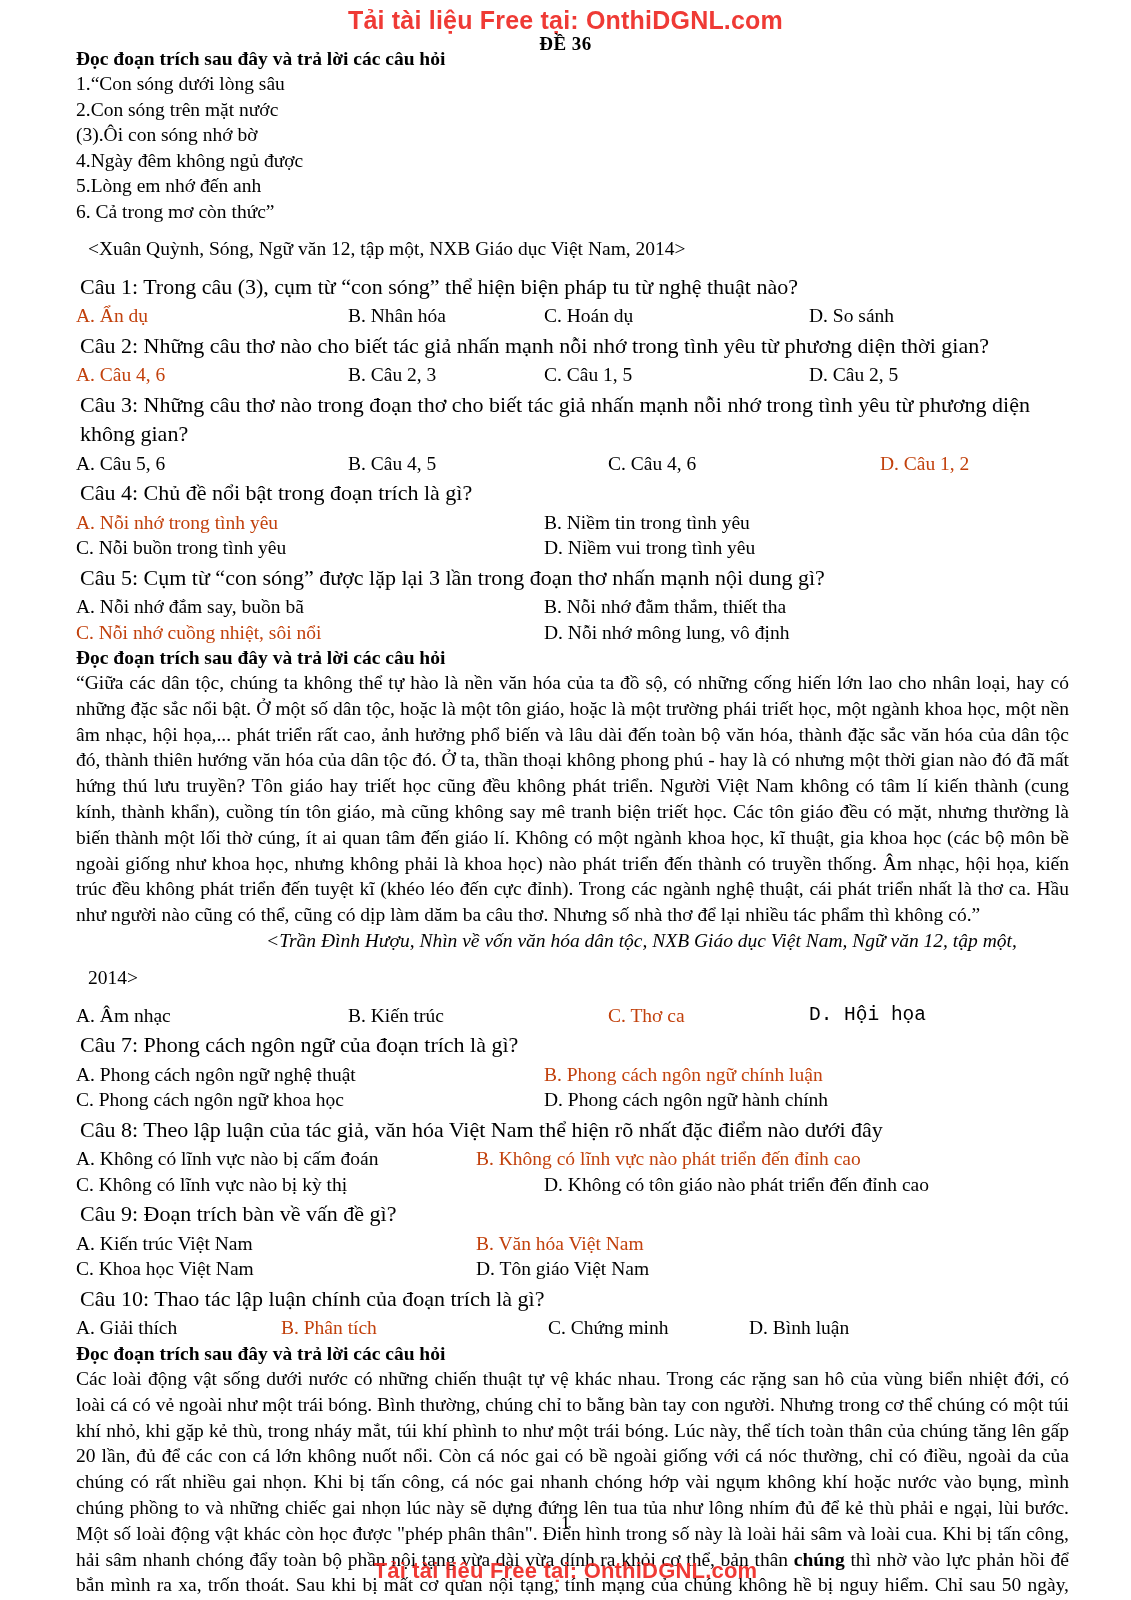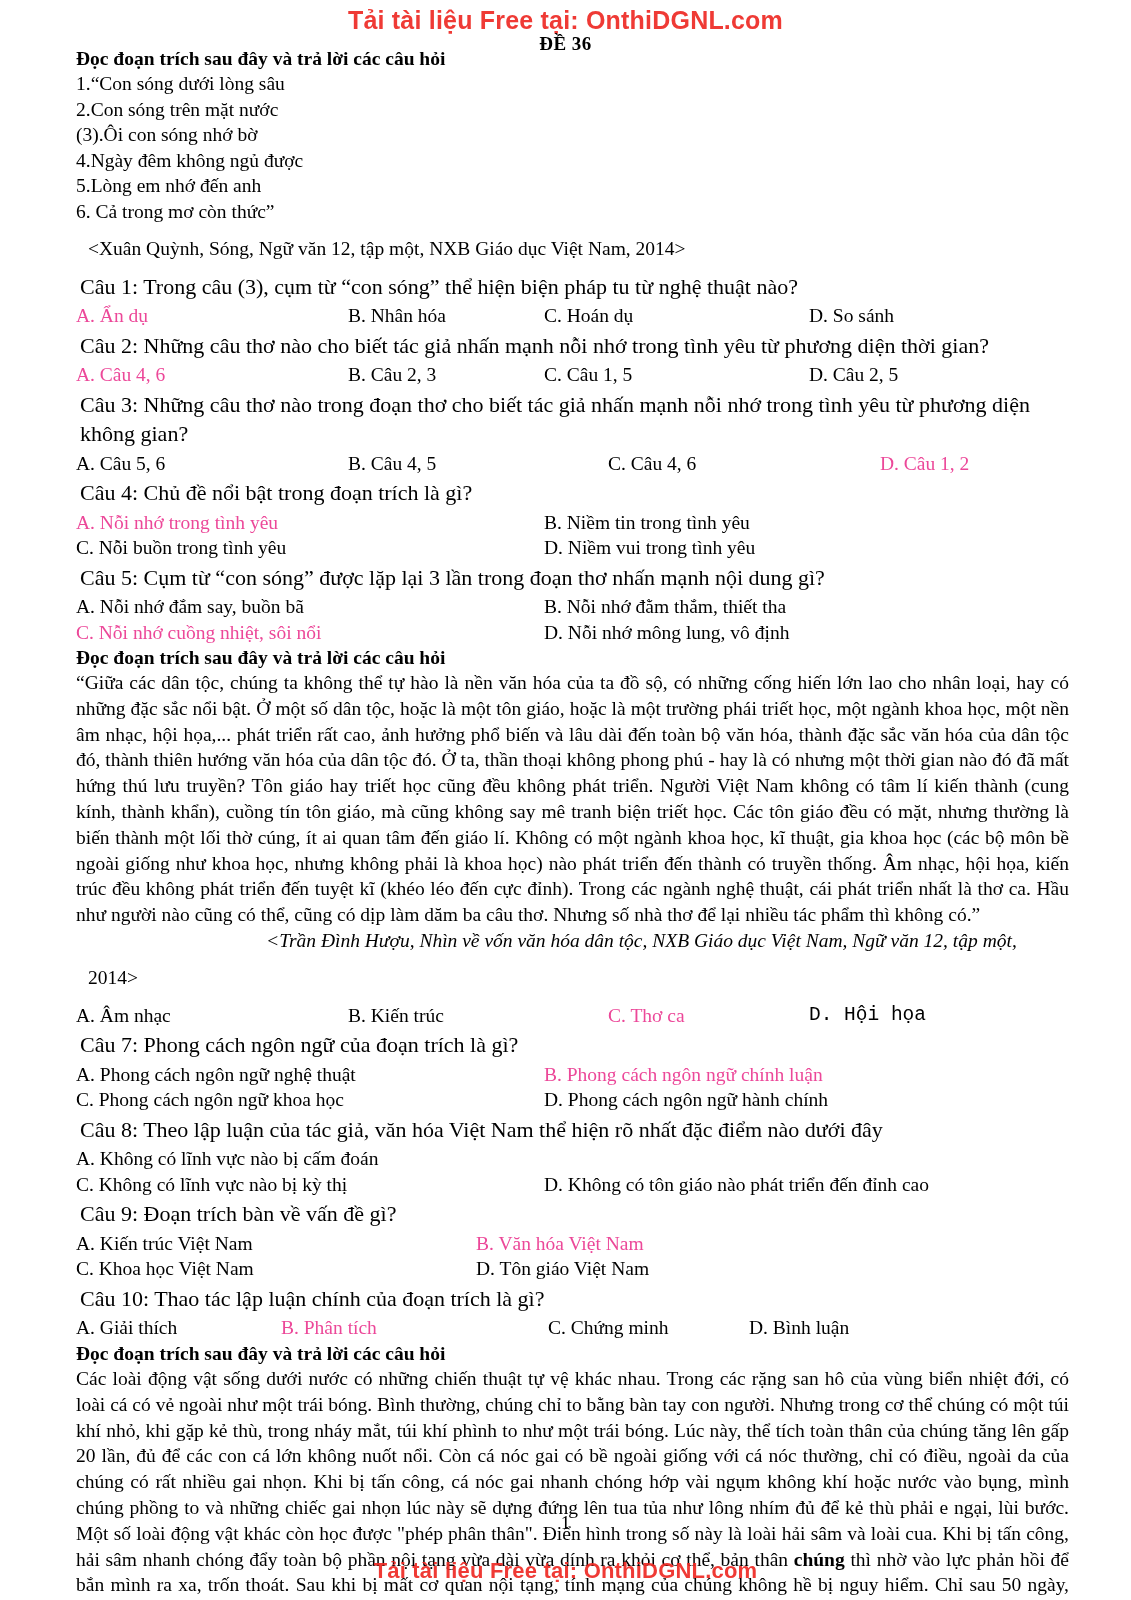--- a/index.html
+++ b/index.html
@@ -98,21 +98,21 @@
     position: relative;
     height: 25.5px;
     font-size: 19.5px;
     line-height: 25.5px;
   }
   .opt {
     position: absolute;
     top: 0;
     white-space: nowrap;
   }
-  .red { color: #ec4899; }
+  .red { color: #c2410c; }
 
   
   .c1 { left: 0px; }
   .c2-4 { left: 272px; }
   .c3-4 { left: 468px; }
   .c4-4 { left: 733px; }
 
   .c2-2 { left: 468px; }
 
   .c2-b { left: 400px; }
@@ -220,20 +220,21 @@
       <span class="opt c2-2 red">B. Phong cách ngôn ngữ chính luận</span>
     </div>
     <div class="opts">
       <span class="opt c1">C. Phong cách ngôn ngữ khoa học</span>
       <span class="opt c2-2">D. Phong cách ngôn ngữ hành chính</span>
     </div>
 
     <p class="qtext">Câu 8: Theo lập luận của tác giả, văn hóa Việt Nam thể hiện rõ nhất đặc điểm nào dưới đây</p>
     <div class="opts">
       <span class="opt c1">A. Không có lĩnh vực nào bị cấm đoán</span>
+      <span class="opt c2-b red">B. Không có lĩnh vực nào phát triển đến đỉnh cao</span>
     </div>
     <div class="opts">
       <span class="opt c1">C. Không có lĩnh vực nào bị kỳ thị</span>
       <span class="opt c2-2">D. Không có tôn giáo nào phát triển đến đỉnh cao</span>
     </div>
 
     <p class="qtext">Câu 9: Đoạn trích bàn về vấn đề gì?</p>
     <div class="opts">
       <span class="opt c1">A. Kiến trúc Việt Nam</span>
       <span class="opt c2-b red">B. Văn hóa Việt Nam</span>

